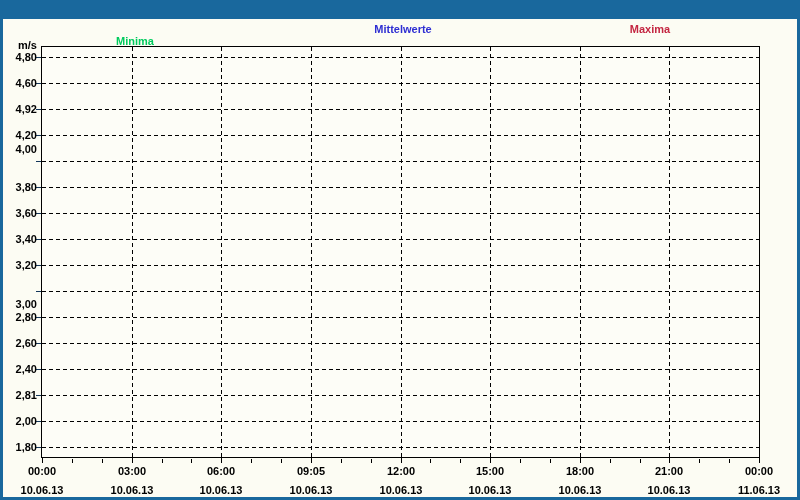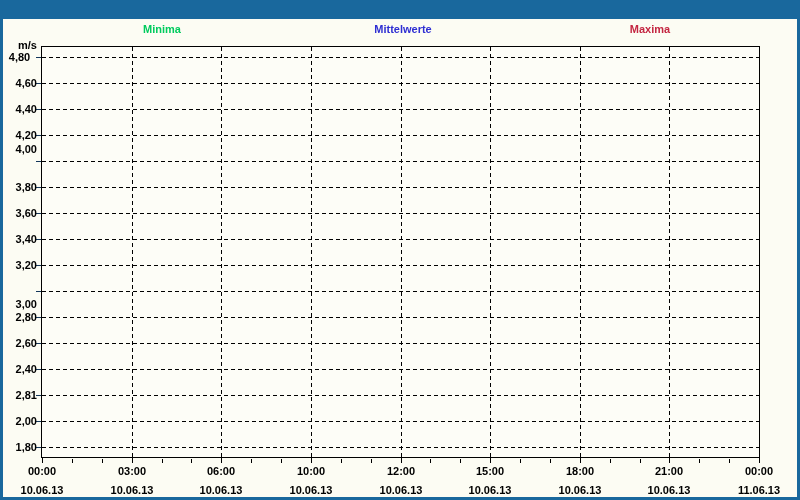--- a/index.html
+++ b/index.html
@@ -93,50 +93,50 @@
       <div class="xtick" style="left: 538px; height: 5px;"></div>
       <div class="xtick" style="left: 568px; height: 4px;"></div>
       <div class="xtick" style="left: 598px; height: 4px;"></div>
       <div class="xtick" style="left: 627px; height: 5px;"></div>
       <div class="xtick" style="left: 657px; height: 4px;"></div>
       <div class="xtick" style="left: 687px; height: 4px;"></div>
       <div class="xtick" style="left: 717px; height: 5px;"></div>
     </div>
   <div id="ylabels"></div>
   <div id="xlabels"></div>
-<div class="ylab" style="top: 50px; text-align: center;">4,80</div>
+<div class="ylab" style="top: 50px;">4,80</div>
     <div class="ylab" style="top: 76px;">4,60</div>
-    <div class="ylab" style="top: 102px;">4,40</div>
+    <div class="ylab" style="top: 102px;">4,92</div>
     <div class="ylab" style="top: 128px;">4,20</div>
     <div class="ylab" style="top: 142px;">4,00</div>
     <div class="ylab" style="top: 180px;">3,80</div>
     <div class="ylab" style="top: 206px;">3,60</div>
     <div class="ylab" style="top: 232px;">3,40</div>
     <div class="ylab" style="top: 258px;">3,20</div>
     <div class="ylab" style="top: 284px; margin-top: 13px;">3,00</div>
     <div class="ylab" style="top: 310px;">2,80</div>
     <div class="ylab" style="top: 336px;">2,60</div>
     <div class="ylab" style="top: 362px;">2,40</div>
     <div class="ylab" style="top: 388px;">2,81</div>
     <div class="ylab" style="top: 414px;">2,00</div>
     <div class="ylab" style="top: 440px;">1,80</div>
     <div class="xlab" style="left: 5px; top: 465px;">00:00</div>
     <div class="xlab" style="left: 5px; top: 484px;">10.06.13</div>
     <div class="xlab" style="left: 95px; top: 465px;">03:00</div>
     <div class="xlab" style="left: 95px; top: 484px;">10.06.13</div>
     <div class="xlab" style="left: 184px; top: 465px;">06:00</div>
     <div class="xlab" style="left: 184px; top: 484px;">10.06.13</div>
-    <div class="xlab" style="left: 274px; top: 465px;">10:00</div>
+    <div class="xlab" style="left: 274px; top: 465px;">09:05</div>
     <div class="xlab" style="left: 274px; top: 484px;">10.06.13</div>
     <div class="xlab" style="left: 364px; top: 465px;">12:00</div>
     <div class="xlab" style="left: 364px; top: 484px;">10.06.13</div>
     <div class="xlab" style="left: 453px; top: 465px;">15:00</div>
     <div class="xlab" style="left: 453px; top: 484px;">10.06.13</div>
     <div class="xlab" style="left: 543px; top: 465px;">18:00</div>
     <div class="xlab" style="left: 543px; top: 484px;">10.06.13</div>
     <div class="xlab" style="left: 632px; top: 465px;">21:00</div>
     <div class="xlab" style="left: 632px; top: 484px;">10.06.13</div>
     <div class="xlab" style="left: 722px; top: 465px;">00:00</div>
     <div class="xlab" style="left: 722px; top: 484px;">11.06.13</div>
-    <div class="legend-label" style="left: 107px; color: rgb(0, 203, 94);">Minima</div>
+    <div class="legend-label" style="left: 80px; color: rgb(0, 203, 94); margin-top: 12px;">Minima</div>
     <div class="legend-label" style="left: 348px; color: rgb(46, 46, 210);">Mittelwerte</div>
     <div class="legend-label" style="left: 595px; color: rgb(196, 38, 65);">Maxima</div>
   </div>
 
 </body></html>

